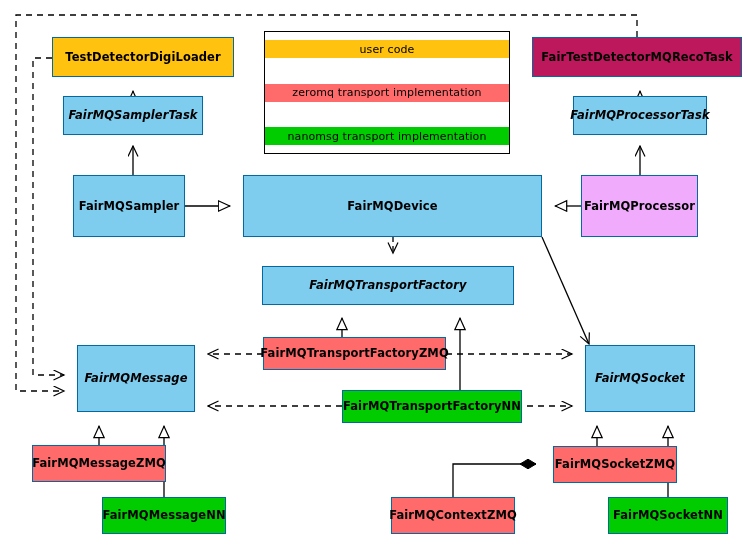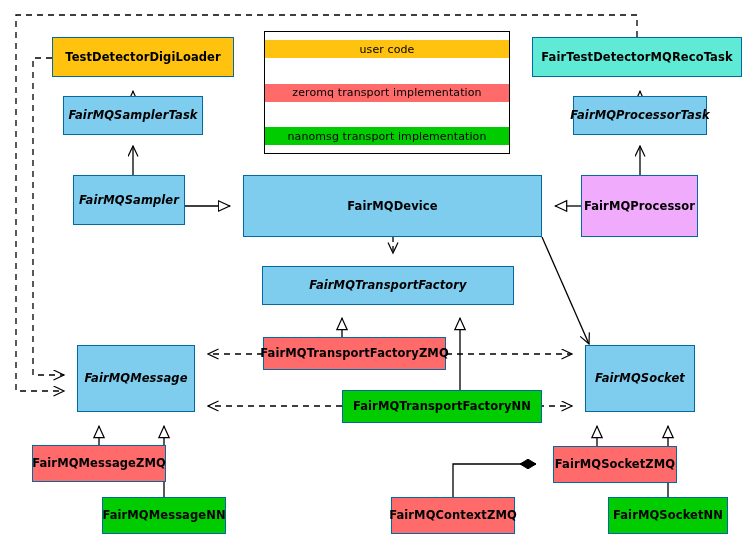--- a/index.html
+++ b/index.html
@@ -189,45 +189,45 @@
       <g>
         <path d="M 453,497 L 453,464 L 536,464" marker-end="url(#blackDiamond)"></path>
       </g>
 
     </g>
   </svg>
 
   <div class="node" style="left: 52px; top: 37px; width: 182px; height: 40px; background: rgb(255, 194, 14);">
       <span>TestDetectorDigiLoader</span>
     </div>
-  <div class="node" style="left: 532px; top: 37px; width: 210px; height: 40px; background: #5eead4;">
+  <div class="node" style="left: 532px; top: 37px; width: 210px; height: 40px; background: #be185d;">
       <span>FairTestDetectorMQRecoTask</span>
     </div>
   <div class="node abstract" style="left: 63px; top: 96px; width: 140px; height: 39px; background: rgb(127, 205, 238);">
       <span>FairMQSamplerTask</span>
     </div>
   <div class="node abstract" style="left: 573px; top: 96px; width: 134px; height: 39px; background: rgb(127, 205, 238);">
       <span>FairMQProcessorTask</span>
     </div>
-  <div class="node" style="left: 73px; top: 175px; width: 112px; height: 50px; background: rgb(127, 205, 238); font-style: italic;">
+  <div class="node" style="left: 73px; top: 175px; width: 112px; height: 62px; background: rgb(127, 205, 238);">
       <span>FairMQSampler</span>
     </div>
   <div class="node" style="left: 243px; top: 175px; width: 299px; height: 62px; background: rgb(127, 205, 238);">
       <span>FairMQDevice</span>
     </div>
   <div class="node" style="left: 581px; top: 175px; width: 117px; height: 62px; background: #f0abfc;">
       <span>FairMQProcessor</span>
     </div>
   <div class="node abstract" style="left: 262px; top: 266px; width: 252px; height: 39px; background: rgb(127, 205, 238);">
       <span>FairMQTransportFactory</span>
     </div>
   <div class="node" style="left: 263px; top: 337px; width: 183px; height: 33px; background: rgb(255, 107, 107);">
       <span>FairMQTransportFactoryZMQ</span>
     </div>
-  <div class="node" style="left: 342px; top: 390px; width: 200px; height: 33px; background: rgb(0, 204, 0);">
+  <div class="node" style="left: 342px; top: 390px; width: 180px; height: 33px; background: rgb(0, 204, 0);">
       <span>FairMQTransportFactoryNN</span>
     </div>
   <div class="node abstract" style="left: 77px; top: 345px; width: 118px; height: 67px; background: rgb(127, 205, 238);">
       <span>FairMQMessage</span>
     </div>
   <div class="node abstract" style="left: 585px; top: 345px; width: 110px; height: 67px; background: rgb(127, 205, 238);">
       <span>FairMQSocket</span>
     </div>
   <div class="node" style="left: 32px; top: 445px; width: 134px; height: 37px; background: rgb(255, 107, 107);">
       <span>FairMQMessageZMQ</span>

